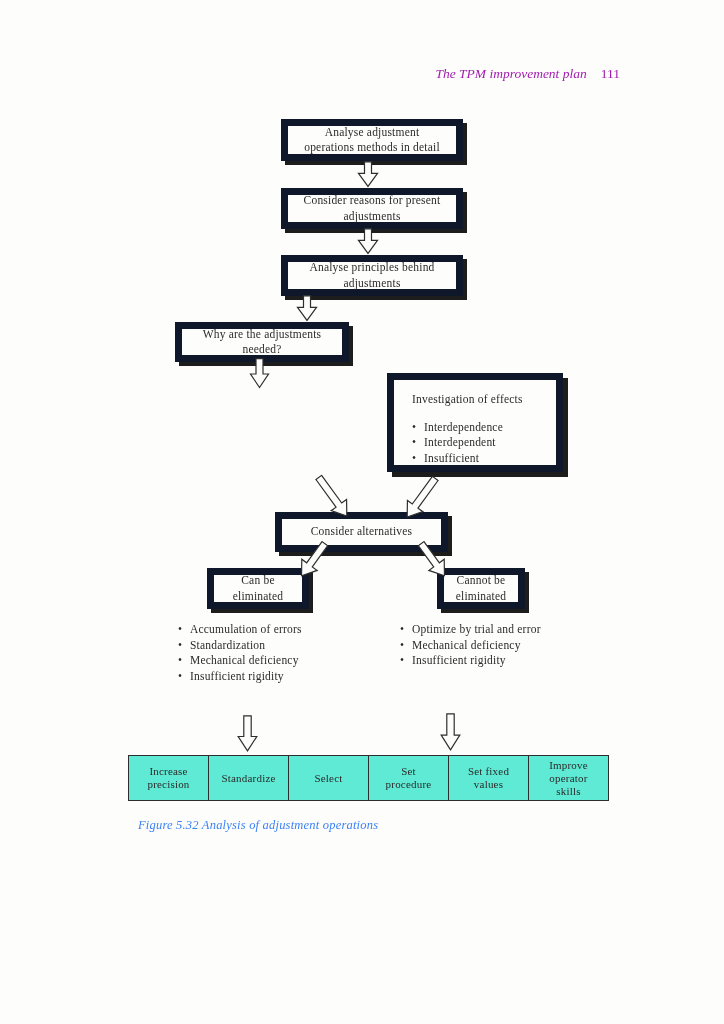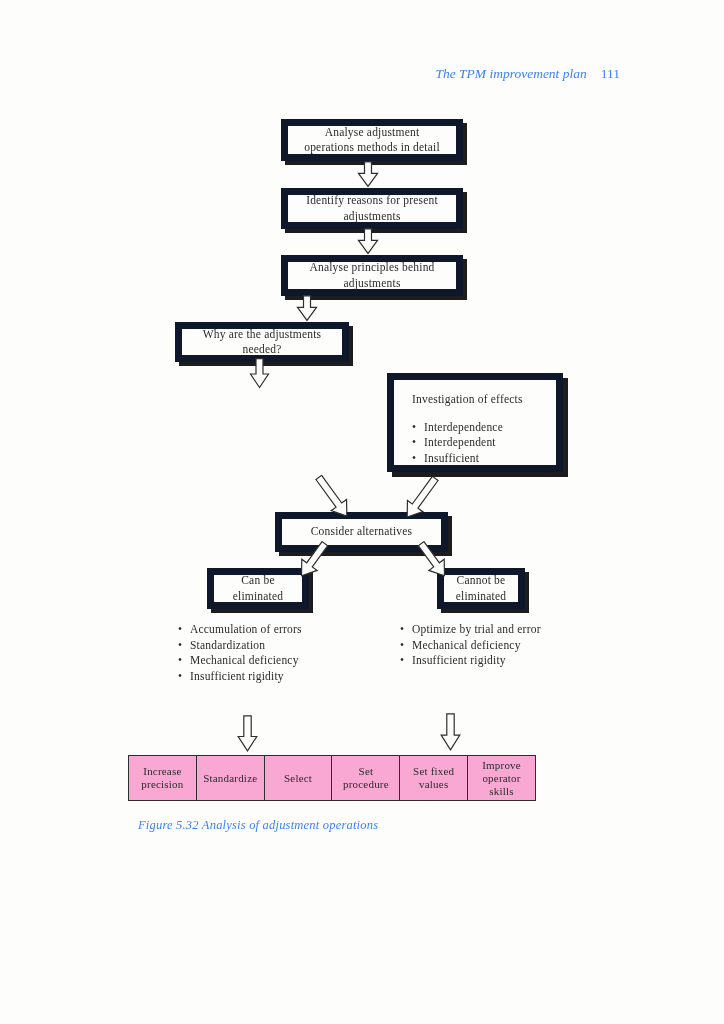--- a/index.html
+++ b/index.html
@@ -9,21 +9,21 @@
     font-family:"Liberation Serif", serif;
     color:#2b2b2b;
     position:relative;
     overflow:hidden;
   }
   .page{position:absolute;inset:0;}
 
   
   .running-header{
     position:absolute;top:66px;left:0;width:620px;
-    text-align:right;font-size:13.5px;color:#3b82f6;
+    text-align:right;font-size:13.5px;color:#a21caf;
   }
   .running-header .title{font-style:italic;}
   .running-header .pagenum{margin-left:14px;font-style:normal;}
 
   
   .fbox{
     position:absolute;
     background:#fdfdfc;
     border:7px solid #0f172a;
     box-shadow:4px 4px 0 #1d1d1d;
@@ -74,25 +74,25 @@
   .av4{left:249px;top:358px;width:21px;height:31px;}
   .ad5{left:322px;top:472px;width:22px;height:50px;transform:rotate(-36deg);}
   .ad6{left:410px;top:473px;width:22px;height:50px;transform:rotate(36deg);}
   .ad7{left:302px;top:539px;width:22px;height:42px;transform:rotate(36deg);}
   .ad8{left:422px;top:539px;width:22px;height:42px;transform:rotate(-36deg);}
   .abA{left:237px;top:715px;width:21px;height:37px;}
   .abB{left:440px;top:713px;width:21px;height:38px;}
 
   
   .action-strip{
-    position:absolute;left:128px;top:755px;width:408px;height:46px;
+    position:absolute;left:128px;top:755px;width:481px;height:46px;
     display:flex;
     border:1px solid #2e2e2e;
     box-sizing:border-box;
-    background:#f9a8d4;
+    background:#5eead4;
   }
   .action-cell{
     flex:1;
     display:flex;align-items:center;justify-content:center;
     text-align:center;
     font-size:11px;line-height:13px;letter-spacing:.2px;
     border-left:1px solid #2e2e2e;
     box-sizing:border-box;
     padding:1px 2px;
   }
@@ -118,21 +118,21 @@
 operations methods in detail</span>
   </div>
 
   <div class="arrow av1">
     <svg viewBox="0 0 22 26" preserveAspectRatio="none">
         <path d="M7.5 0.8 L7.5 12 L1.5 12 L11 24.5 L20.5 12 L14.5 12 L14.5 0.8 Z"></path>
       </svg>
   </div>
 
   <div class="fbox center b2">
-    <span class="prelines">Identify reasons for present
+    <span class="prelines">Consider reasons for present
 adjustments</span>
   </div>
 
   <div class="arrow av2">
     <svg viewBox="0 0 22 26" preserveAspectRatio="none">
         <path d="M7.5 0.8 L7.5 12 L1.5 12 L11 24.5 L20.5 12 L14.5 12 L14.5 0.8 Z"></path>
       </svg>
   </div>
 
   <div class="fbox center b3">

